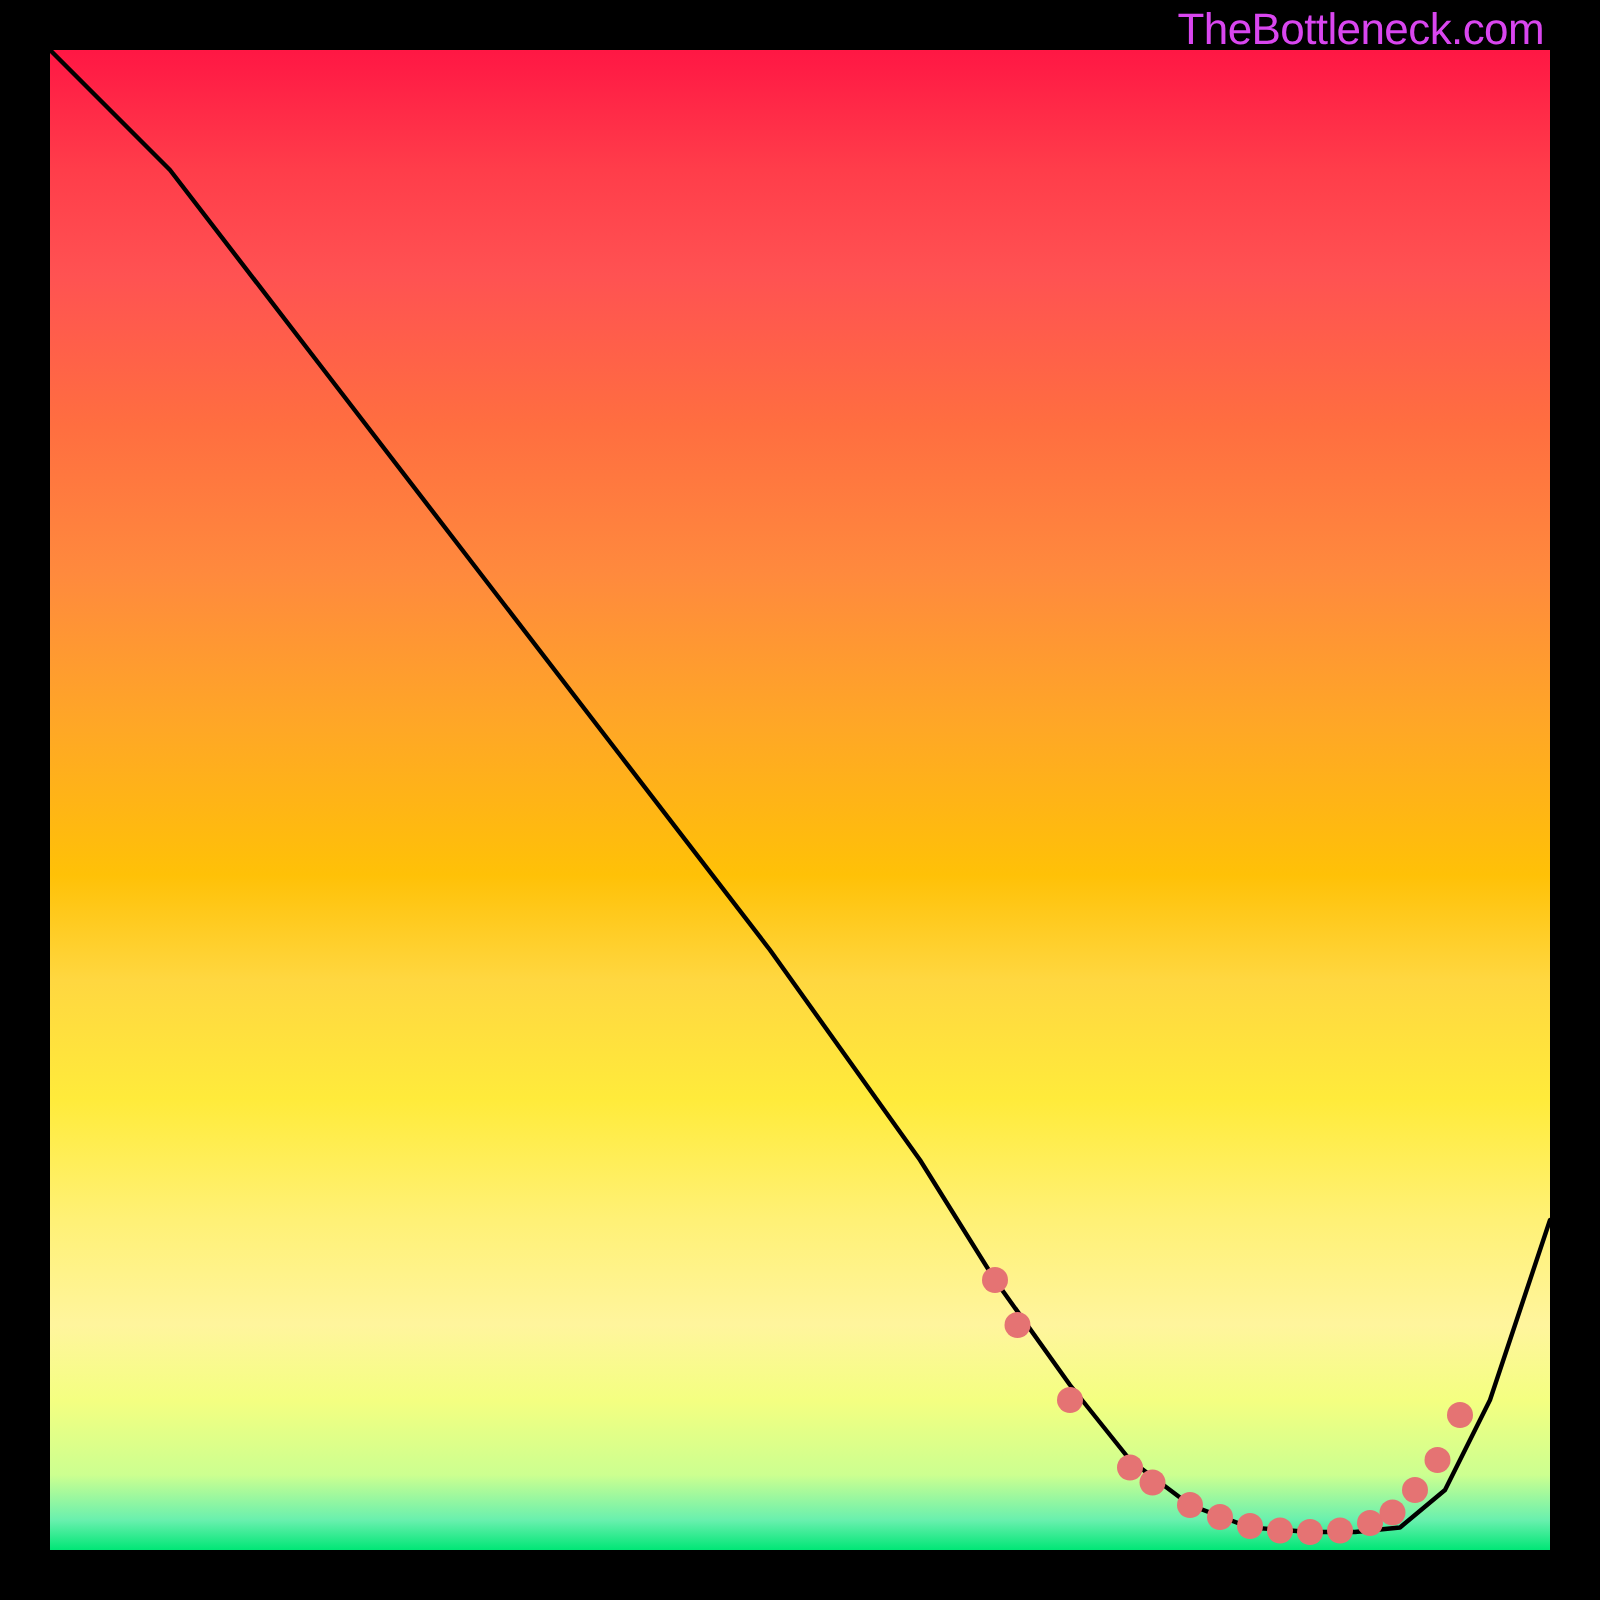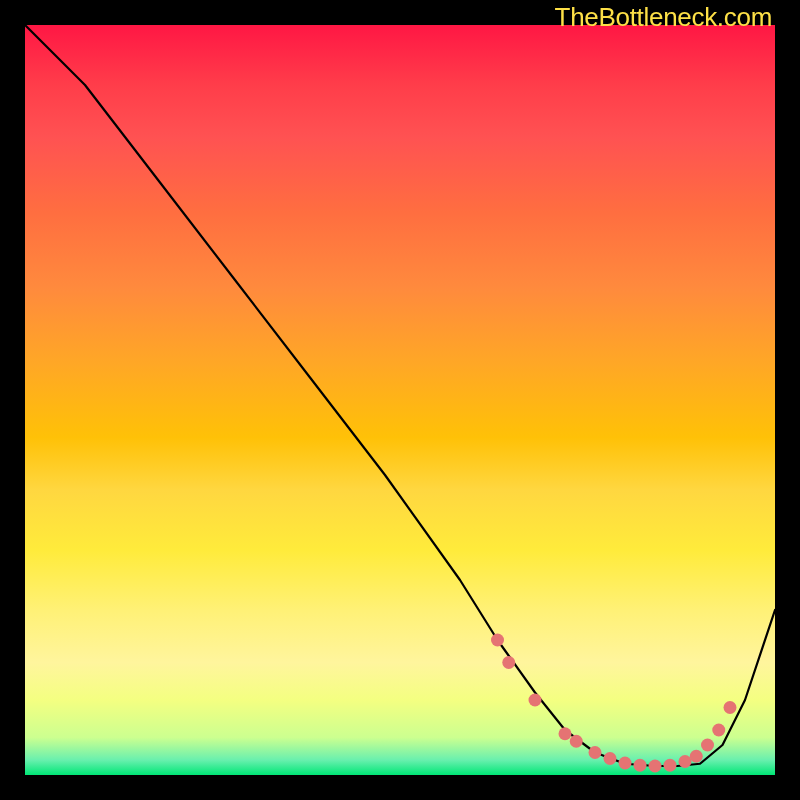--- a/index.html
+++ b/index.html
@@ -36,22 +36,22 @@
       #ccff90 95%,
       #69f0ae 98%,
       #00e676 100%
     );
   }
   .watermark {
     position: absolute;
     top: 2px;
     right: 28px;
     font-family: Arial, Helvetica, sans-serif;
-    font-size: 26px;
-    color: #fde047;
+    font-size: 22px;
+    color: #d946ef;
     font-weight: 500;
     letter-spacing: -0.3px;
   }
   svg.overlay {
     position: absolute;
     inset: 0;
     width: 100%;
     height: 100%;
   }
 </style>

